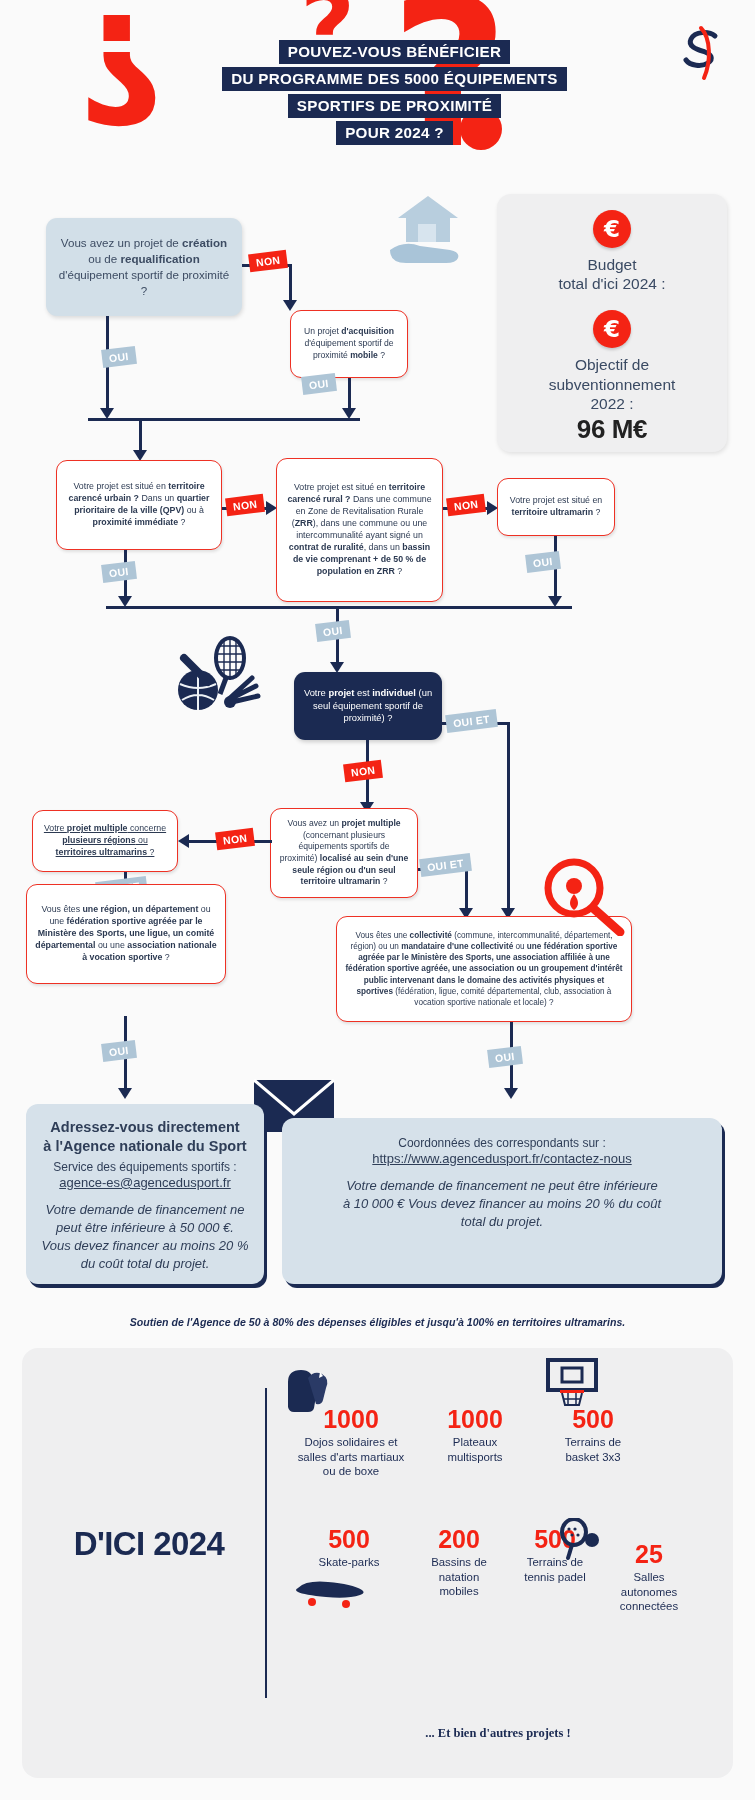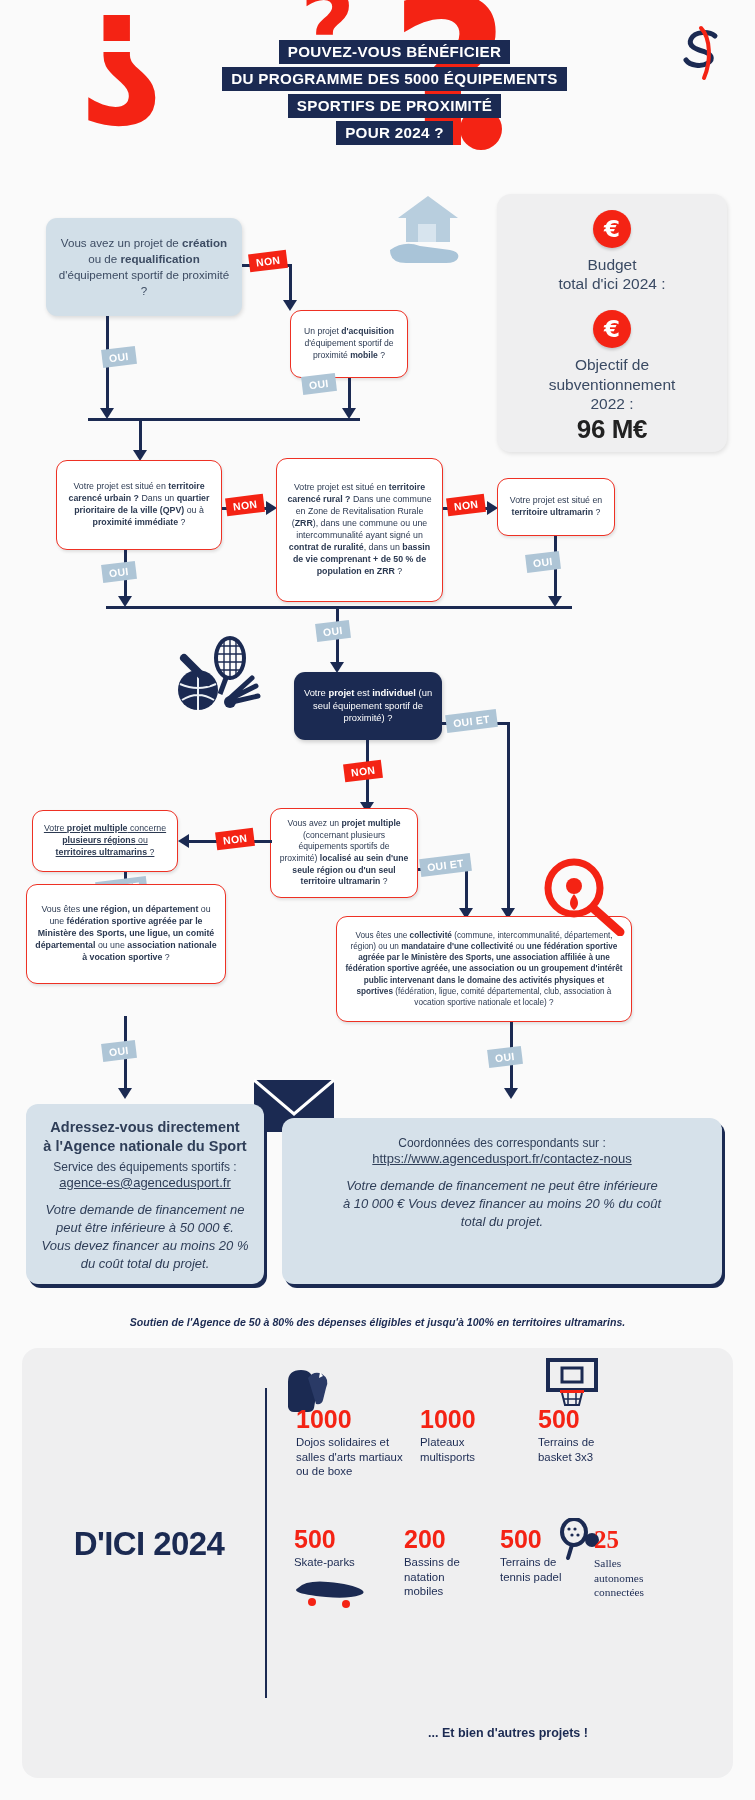--- a/index.html
+++ b/index.html
@@ -100,26 +100,26 @@
   #obj{
     position:absolute; left:22px; top:1348px; width:711px; height:430px;
     background:#efeff0; border-radius:16px;
   }
   #obj-title{
     position:absolute; left:22px; top:142px; width:210px; text-align:center;
     font-size:33px; font-weight:bold; color:#1b2a52; line-height:1.08;
     letter-spacing:-.6px;
   }
   #obj-div{ position:absolute; left:243px; top:40px; width:2px; height:310px; background:#1b2a52; }
-  .stat{ position:absolute; width:110px; }
+  .stat{ position:absolute; text-align:center; width:110px; }
   .stat .num{ font-size:25px; font-weight:bold; color:#f42314; line-height:1.05; }
   .stat .cap{ font-size:11.4px; color:#1b2a52; line-height:1.26; margin-top:3px; }
   #obj-foot{
-    position:absolute; left:252px; top:378px; width:468px; text-align:center;
-    font-weight:bold; font-size:12.5px; color:#1b2a52;
+    position:absolute; left:242px; top:378px; width:468px; text-align:center;
+    font-weight:bold; font-size:12.5px; color:#1b2a52;font-family:Liberation Serif, serif;
   }
 
   
   .deco{ position:absolute; }
 </style>
 </head>
 <body>
 
 <div id="header">
   <span class="qmark" id="q-left">?</span>
@@ -418,21 +418,21 @@
   <svg class="deco" style="left:536px;top:170px;width:44px;height:44px;" viewBox="0 0 44 44">
     <ellipse cx="16" cy="14" rx="12" ry="13" fill="none" stroke="#1b2a52" stroke-width="4"></ellipse>
     <circle cx="11" cy="11" r="1.6" fill="#1b2a52"></circle>
       <circle cx="17" cy="11" r="1.6" fill="#1b2a52"></circle>
     <circle cx="14" cy="17" r="1.6" fill="#1b2a52"></circle>
       <circle cx="20" cy="17" r="1.6" fill="#1b2a52"></circle>
     <path d="M14 27 L10 40" stroke="#1b2a52" stroke-width="4" stroke-linecap="round"></path>
     <circle cx="34" cy="22" r="7" fill="#1b2a52"></circle>
   </svg>
 
-  <div class="stat" style="left:572px;top:179px;font-family:Liberation Serif, serif;">
+  <div class="stat" style="left:572px;top:193px;">
     <div class="num">25</div>
     <div class="cap">
       <span>Salles</span><br>
       <span>autonomes</span><br>
       <span>connectées</span>
     </div>
   </div>
 
   <div id="obj-foot">... Et bien d'autres projets !</div>
 </div>

